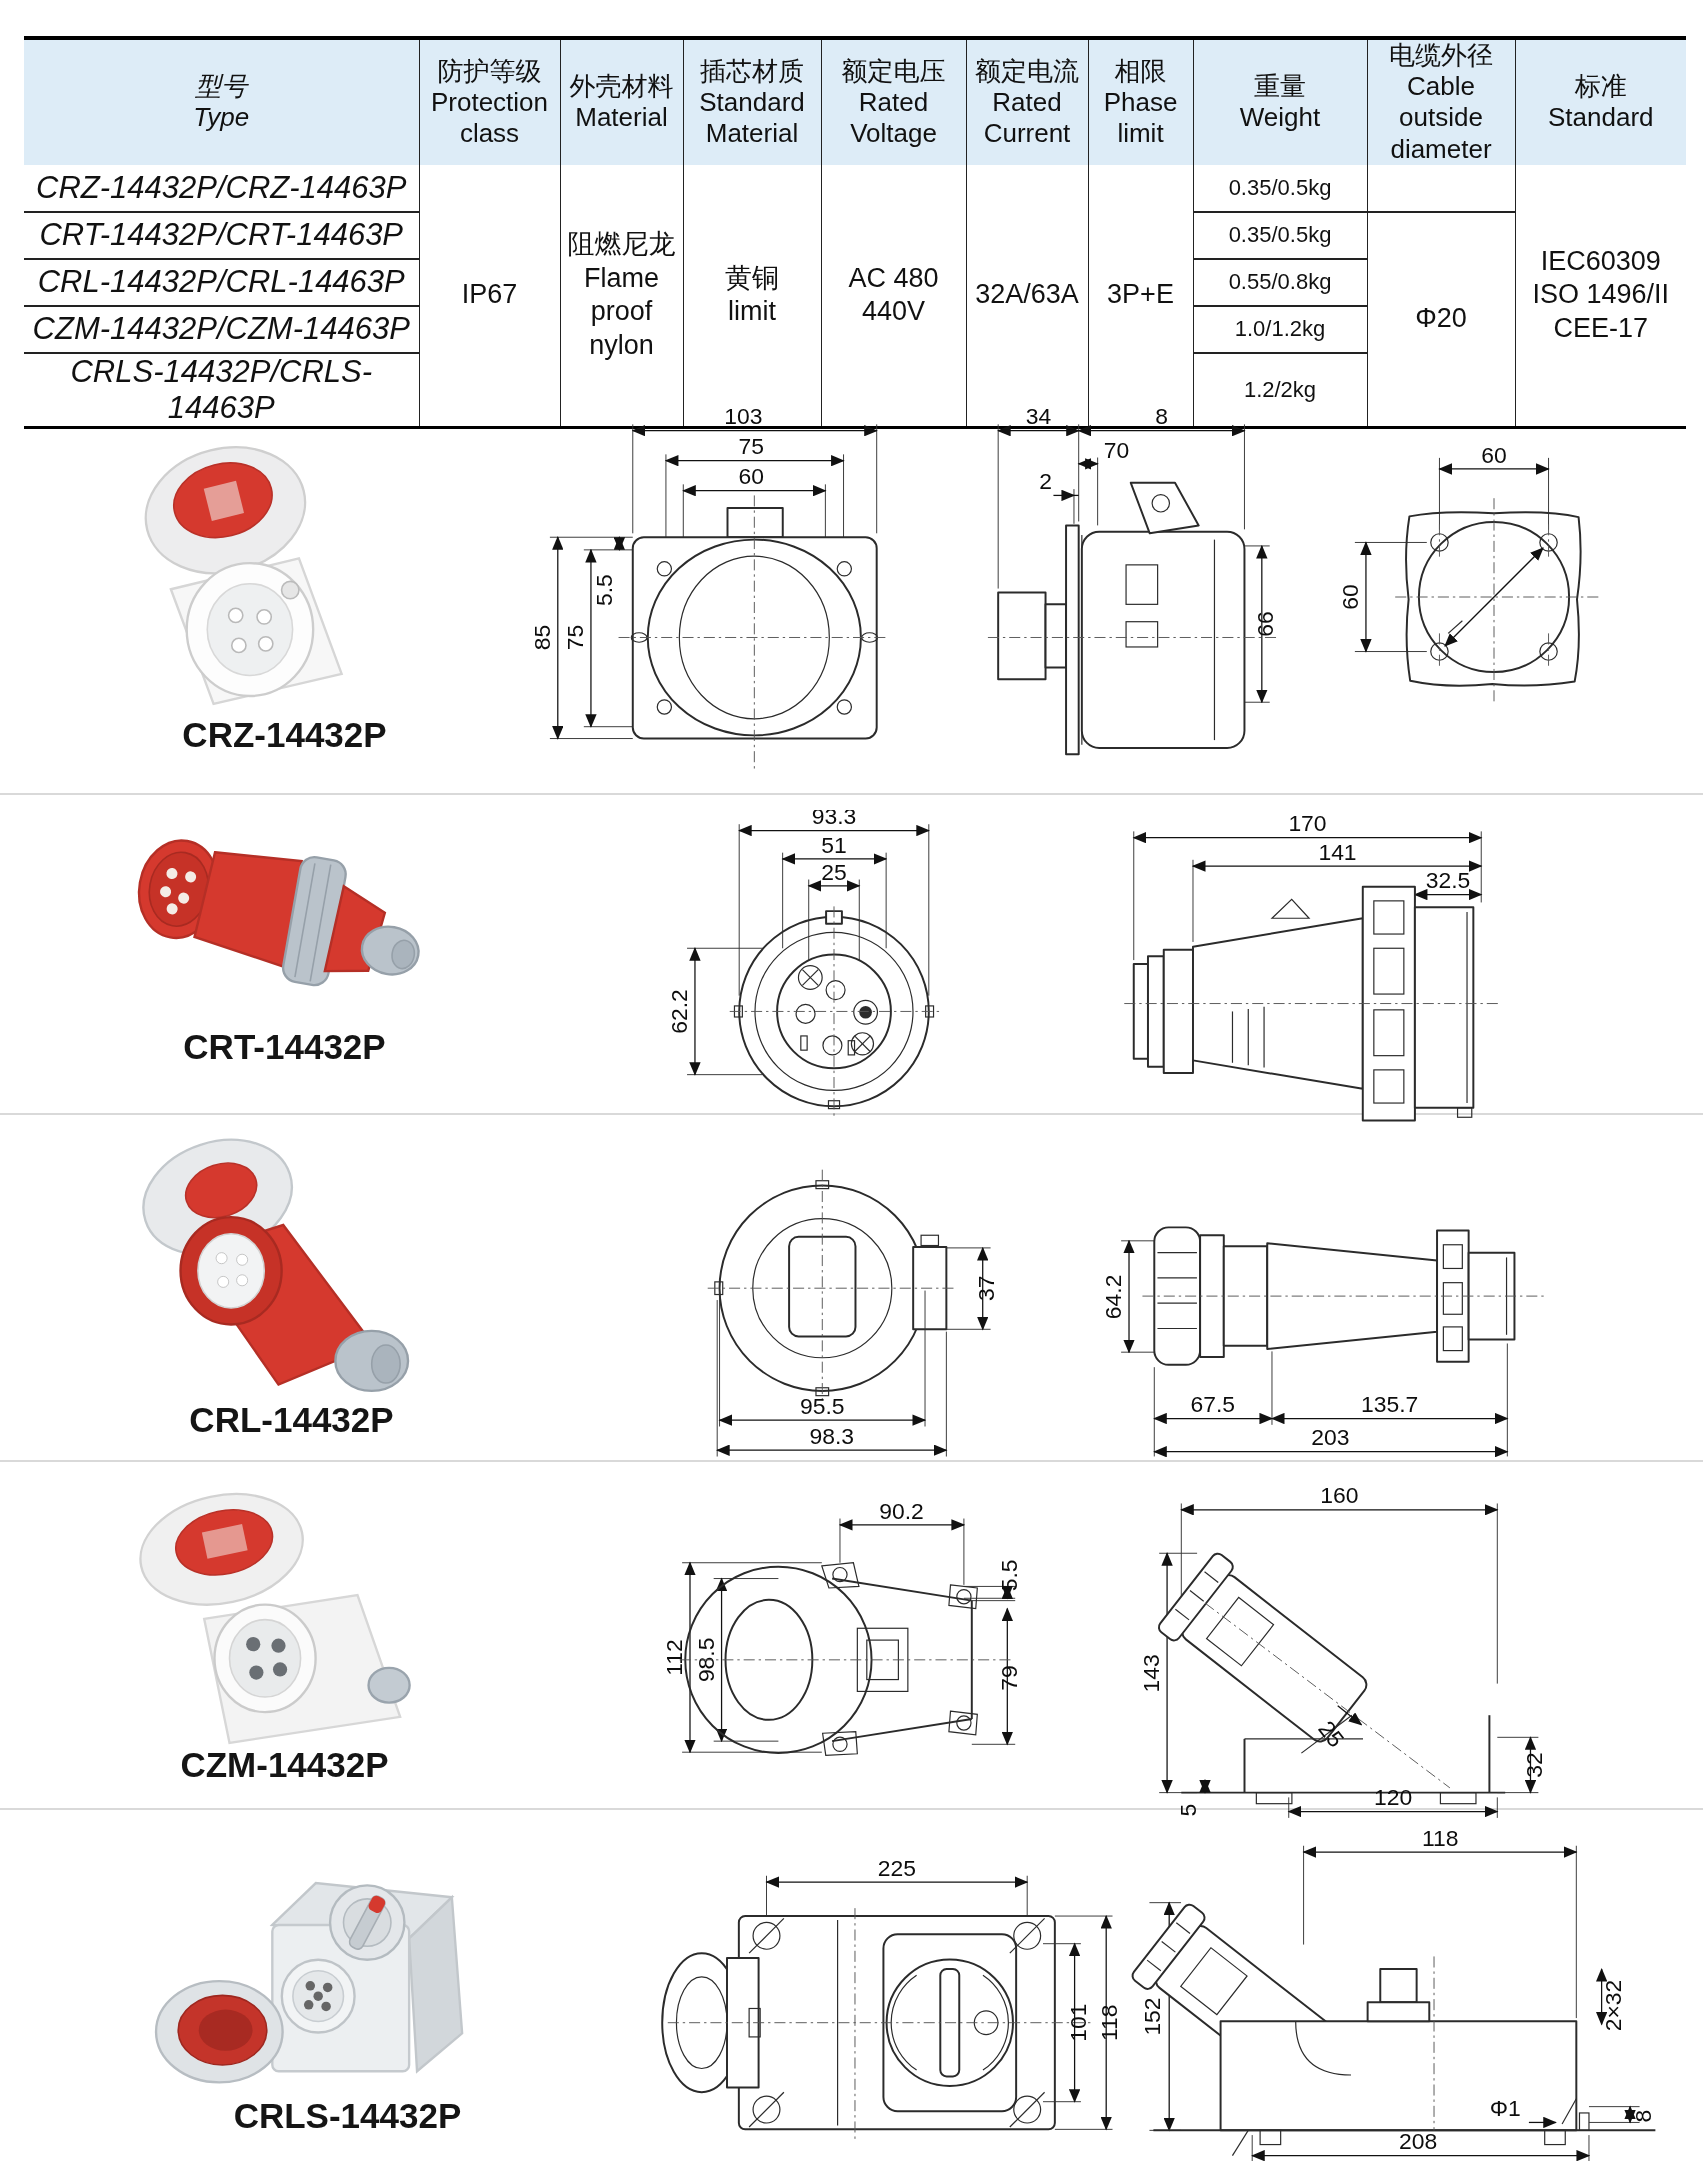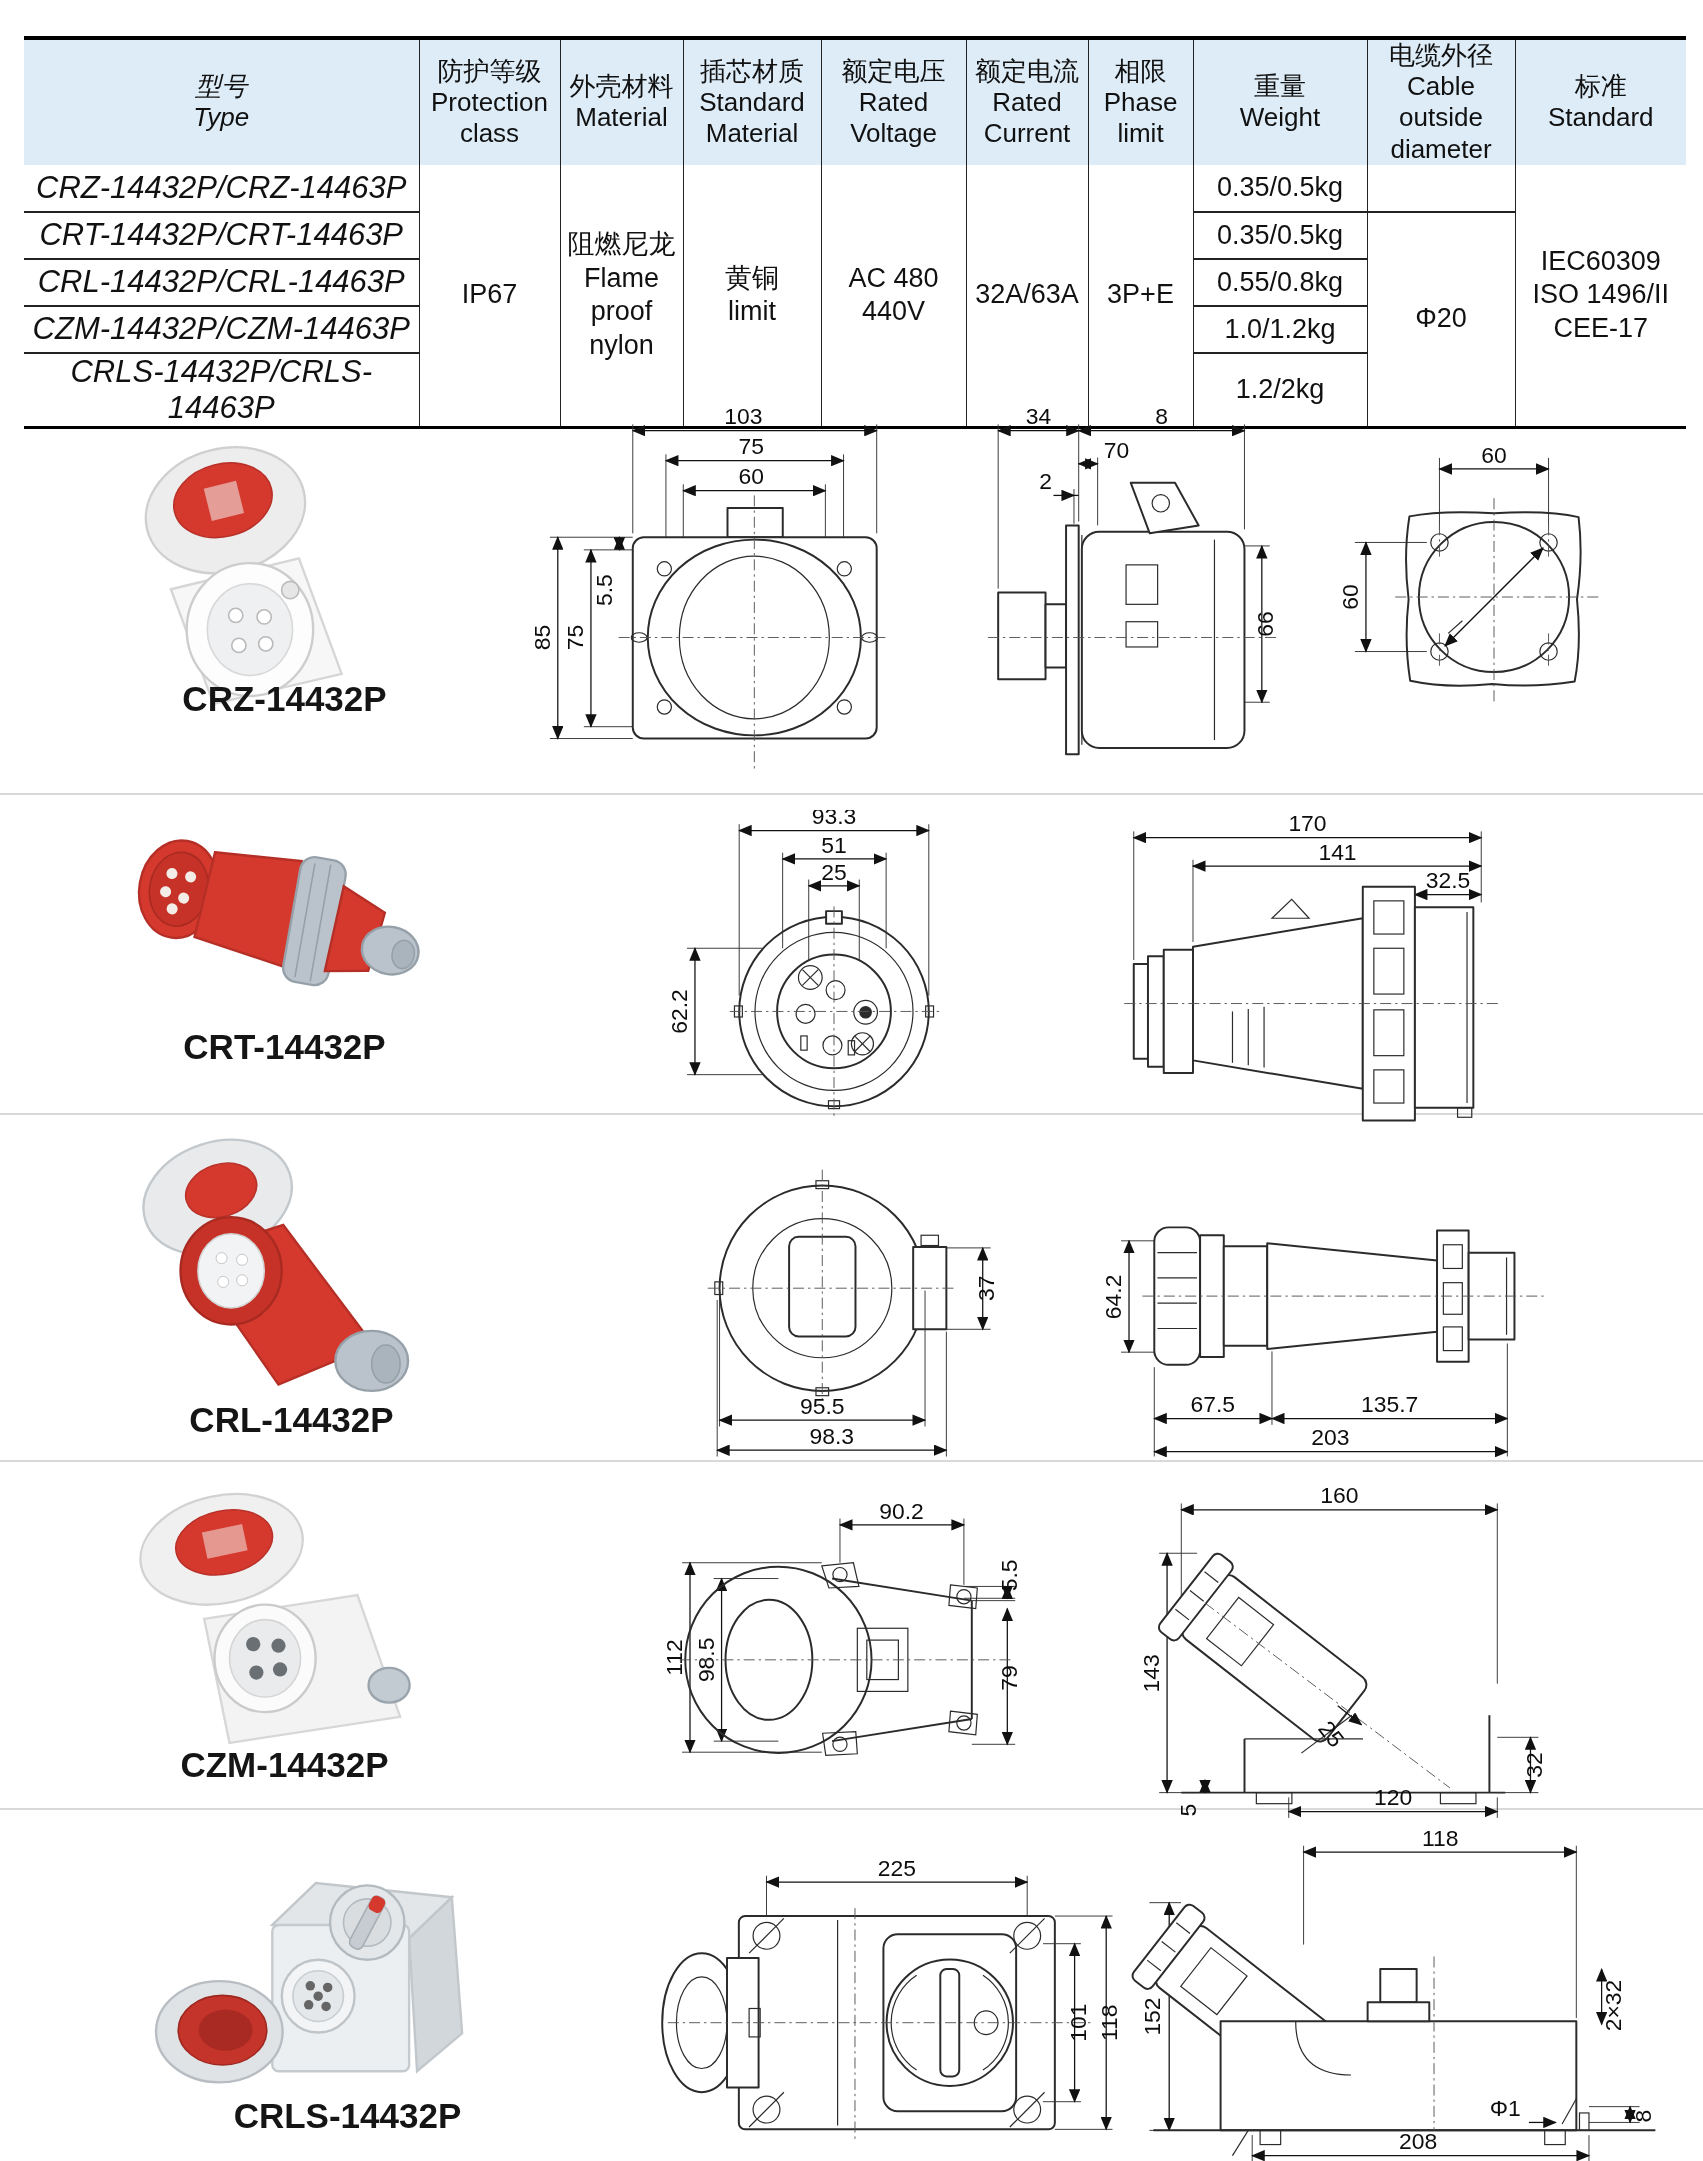--- a/index.html
+++ b/index.html
@@ -11,21 +11,21 @@
              border-top:4.7px solid #000;border-bottom:3.2px solid #000;}
   table.spec th,table.spec td{border-left:1.6px solid #222;text-align:center;vertical-align:middle;
              white-space:pre-line;padding:0 3.2px;}
   table.spec th:first-child,table.spec td.type{border-left:none;font-style:italic;}
   tr.hdr{height:126px;}
   tr.hdr th{background:#ddecf7;font-weight:normal;font-size:26px;line-height:1.2;}
   tbody tr{height:47px;}
   td.type,td.wt,td.cable-empty{border-bottom:2.4px solid #222;font-size:31px;}
   td.type.last,td.wt.last{border-bottom:none;}
   td.merged{font-size:27px;line-height:1.25;}
-  td.wt{font-size:27px;}
+  td.wt{font-size:22px;}
   
   .sep{position:absolute;left:0;width:1704px;height:1.6px;background:#d9d9d9;}
   .caption{position:absolute;text-align:center;font-size:35px;font-weight:bold;color:#151515;}
   svg{position:absolute;}
   .ol{fill:none;stroke:#2b2b2b;stroke-width:2.5;stroke-linejoin:round;}
   .olf{fill:#fff;stroke:#2b2b2b;stroke-width:2.5;stroke-linejoin:round;}
   .thin{fill:none;stroke:#2b2b2b;stroke-width:1.5;}
   .cl{fill:none;stroke:#555;stroke-width:1.2;stroke-dasharray:14 5 3 5;}
   .ext{stroke:#333;stroke-width:1.2;}
   .dim{stroke:#111;stroke-width:1.6;fill:none;}
@@ -147,21 +147,21 @@
       <polygon points="96,205 258,166 312,312 150,350" fill="#f7f7f7" stroke="#d6d6d6" stroke-width="3"></polygon>
       <ellipse cx="196" cy="256" rx="80" ry="84" fill="#fdfdfd" stroke="#cdcdcd" stroke-width="3"></ellipse>
       <ellipse cx="196" cy="256" rx="54" ry="58" fill="#eef0f1" stroke="#d8d8d8" stroke-width="2"></ellipse>
       <circle cx="178" cy="238" r="9" fill="#fff" stroke="#b9b9b9" stroke-width="2"></circle>
       <circle cx="214" cy="240" r="9" fill="#fff" stroke="#b9b9b9" stroke-width="2"></circle>
       <circle cx="182" cy="276" r="9" fill="#fff" stroke="#b9b9b9" stroke-width="2"></circle>
       <circle cx="216" cy="274" r="9" fill="#fff" stroke="#b9b9b9" stroke-width="2"></circle>
       <circle cx="247" cy="206" r="11" fill="#e6e6e6" stroke="#bbb" stroke-width="2"></circle>
     </g>
   </svg>
-  <div class="caption" style="left:95px;top:679px;width:379px">CRZ-14432P</div>
+  <div class="caption" style="left:95px;top:715px;width:379px">CRZ-14432P</div>
 
   <svg style="left:514px;top:407px" width="427" height="371" viewBox="0 0 540 470">
     <line class="ext" x1="150" y1="160" x2="150" y2="22"></line>
         <line class="ext" x1="459" y1="160" x2="459" y2="22"></line>
     <line class="dim" x1="150" y1="30" x2="459" y2="30" marker-start="url(#ar)" marker-end="url(#ar)"></line>
     <text class="dl" x="290" y="22" text-anchor="middle">103</text>
     <line class="ext" x1="192" y1="175" x2="192" y2="60"></line>
         <line class="ext" x1="417" y1="175" x2="417" y2="60"></line>
     <line class="dim" x1="192" y1="68" x2="417" y2="68" marker-start="url(#ar)" marker-end="url(#ar)"></line>
     <text class="dl" x="300" y="60" text-anchor="middle">75</text>

